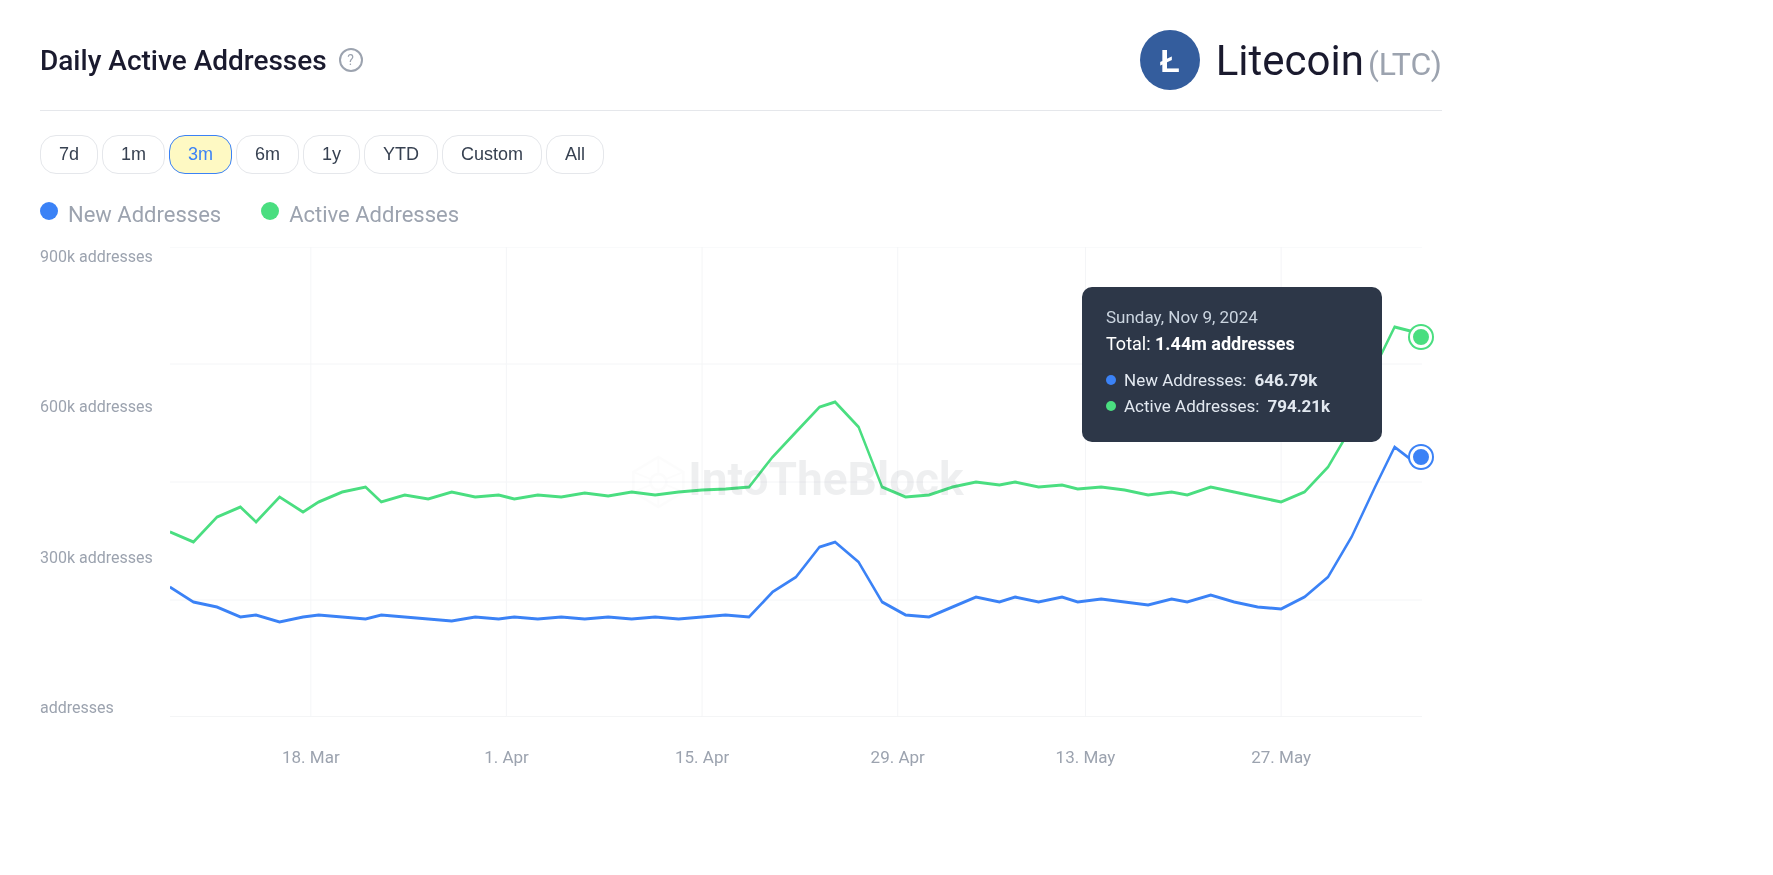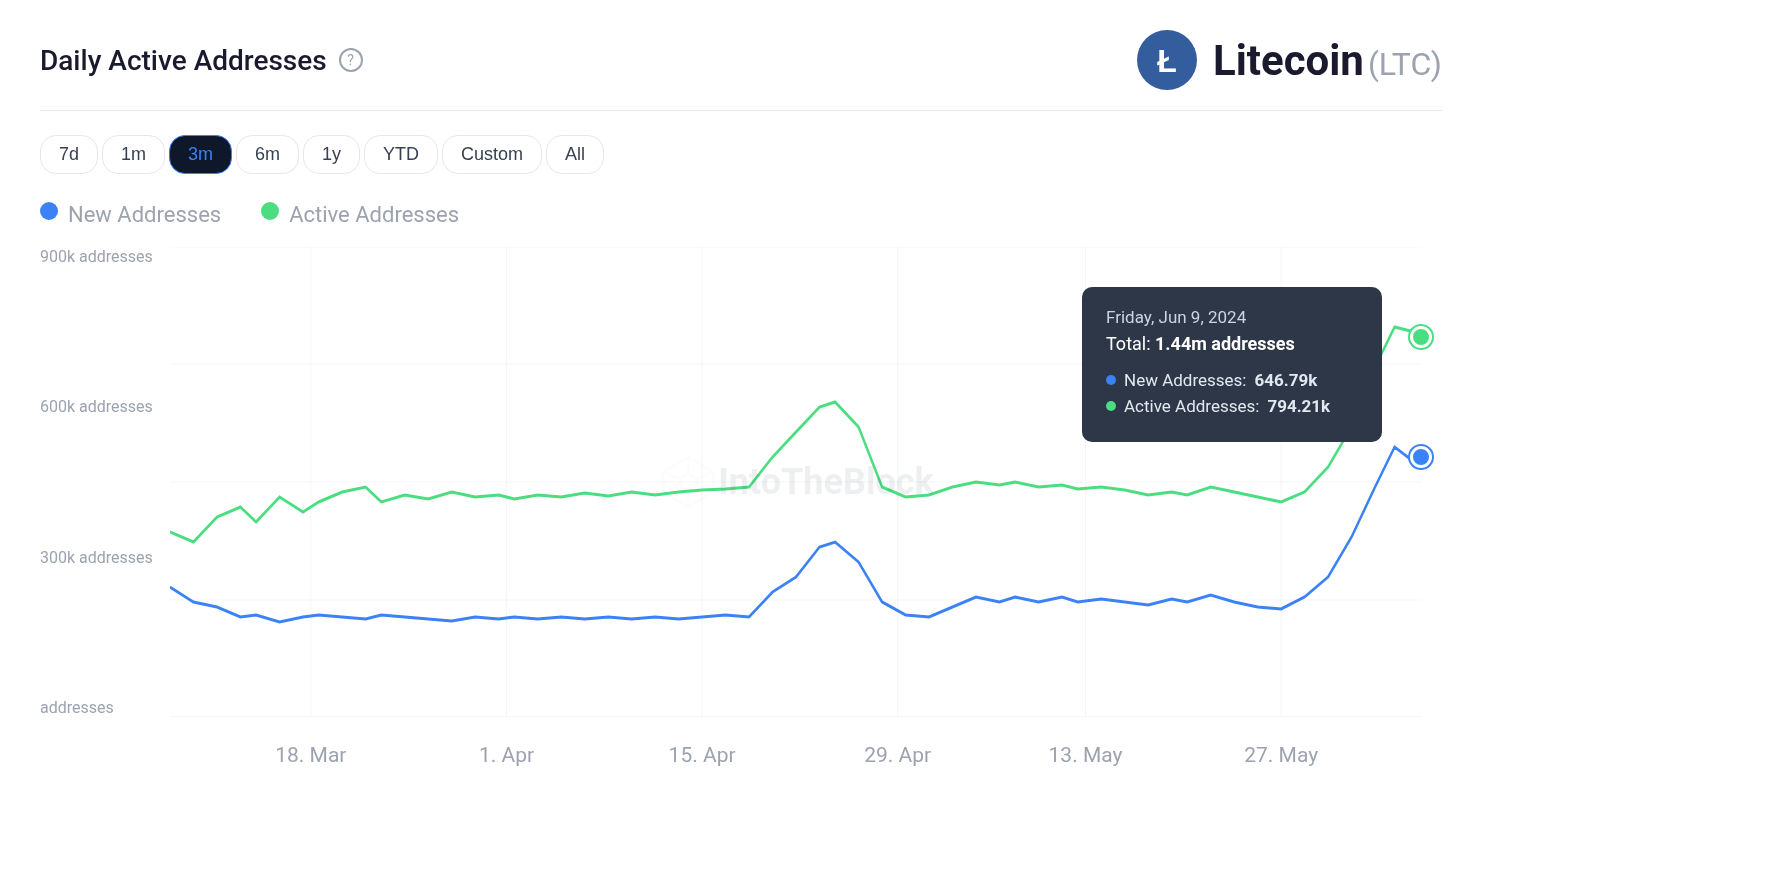--- a/index.html
+++ b/index.html
@@ -49,21 +49,21 @@
       display: flex;
       align-items: center;
       gap: 16px;
     }
     .ltc-logo {
       width: 60px;
       height: 60px;
     }
     .brand-name {
       font-size: 42px;
-      font-weight: 700;
+      font-weight: 400;
       color: #1a1a2e;
     }
     .brand-ticker {
       font-size: 32px;
       font-weight: 400;
       color: #9ca3af;
     }
     .divider {
       width: 100%;
       height: 1px;
@@ -82,21 +82,21 @@
       border: 1px solid #e5e7eb;
       background: #fff;
       font-size: 18px;
       color: #374151;
       cursor: pointer;
       font-weight: 400;
     }
     .filter-btn.active {
       border-color: #3b82f6;
       color: #3b82f6;
-      background: #0f172a;
+      background: #fef9c3;
     }
     .legend {
       display: flex;
       align-items: center;
       gap: 40px;
       margin-bottom: 20px;
     }
     .legend-item {
       display: flex;
       gap: 10px;
@@ -137,37 +137,37 @@
     .x-axis-labels {
       position: absolute;
       left: 120px;
       right: 0;
       bottom: 0;
       height: 50px;
       display: flex;
       align-items: flex-end;
     }
     .x-label {
-      font-size: 21px;
+      font-size: 17px;
       color: #9ca3af;
       position: absolute;
       transform: translateX(-50%);
     }
     .watermark {
       position: absolute;
       left: 50%;
       top: 50%;
       transform: translate(-50%, -50%);
       opacity: 0.08;
-      font-size: 36px;
+      font-size: 46px;
       font-weight: 700;
       color: #374151;
       white-space: nowrap;
       display: flex;
-      align-items: center;
+      align-items: flex-start;
     }
     .watermark-icon {
       opacity: 0.15;
     }
     .tooltip {
       position: absolute;
       right: 60px;
       top: 40px;
       background: #2d3748;
       border-radius: 10px;
@@ -432,21 +432,21 @@
     <div class="x-axis-labels" style="left:130px;right:20px;">
       <span class="x-label" style="left:11.25%;">18. Mar</span>
       <span class="x-label" style="left:26.875%;">1. Apr</span>
       <span class="x-label" style="left:42.5%;">15. Apr</span>
       <span class="x-label" style="left:58.125%;">29. Apr</span>
       <span class="x-label" style="left:73.125%;">13. May</span>
       <span class="x-label" style="left:88.75%;margin-top:8px;">27. May</span>
     </div>
 
     <div class="tooltip">
-      <div class="tooltip-date">Friday, Jun 9, 2024</div>
+      <div class="tooltip-date">Sunday, Nov 9, 2024</div>
       <div class="tooltip-total">Total: <strong>1.44m addresses</strong></div>
       <div class="tooltip-row">
         <span class="tooltip-dot" style="background:#3b82f6;"></span>
         <span>New Addresses:</span>
         <span class="tooltip-val">646.79k</span>
       </div>
       <div class="tooltip-row">
         <span class="tooltip-dot" style="background:#4ade80;"></span>
         <span>Active Addresses:</span>
         <span class="tooltip-val">794.21k</span>

